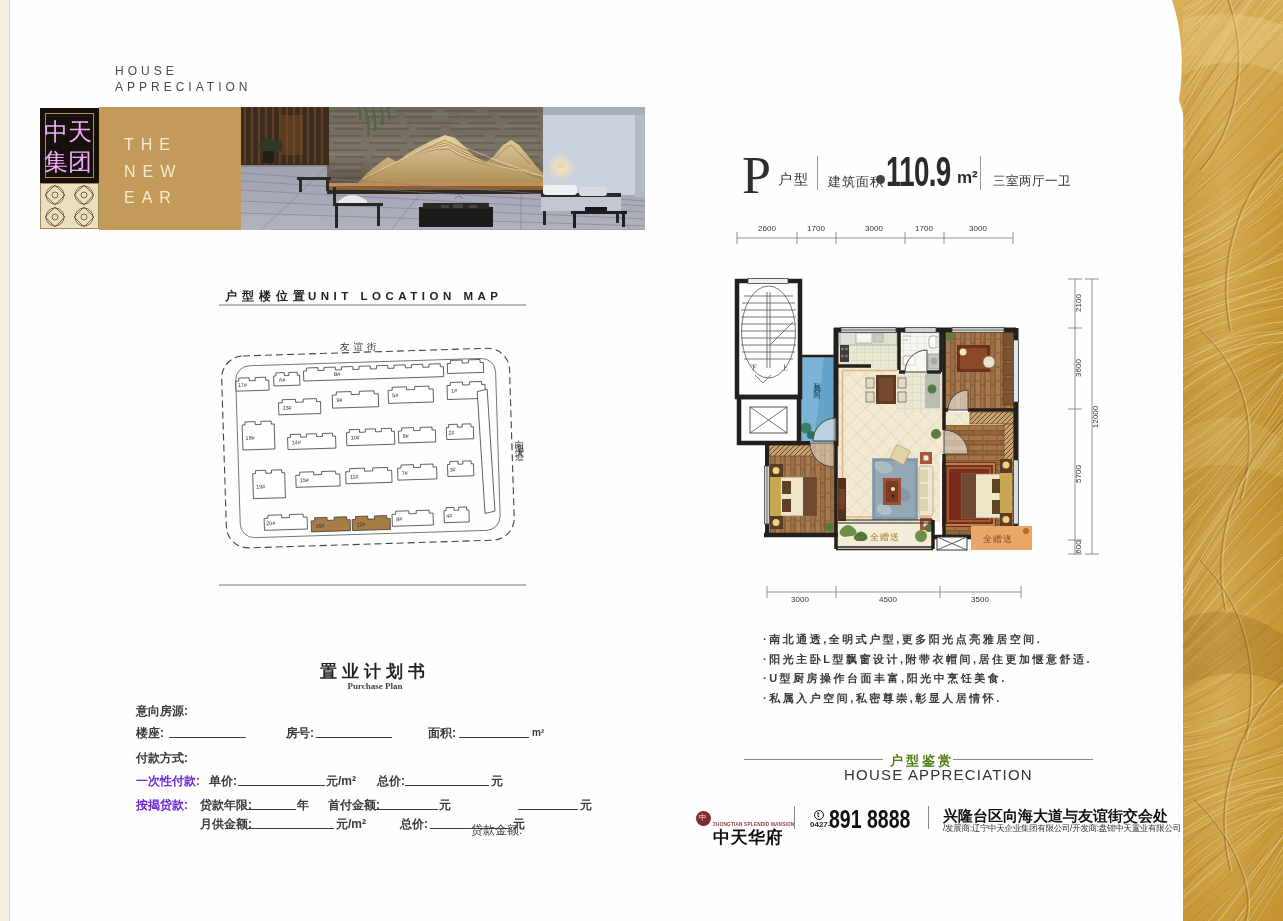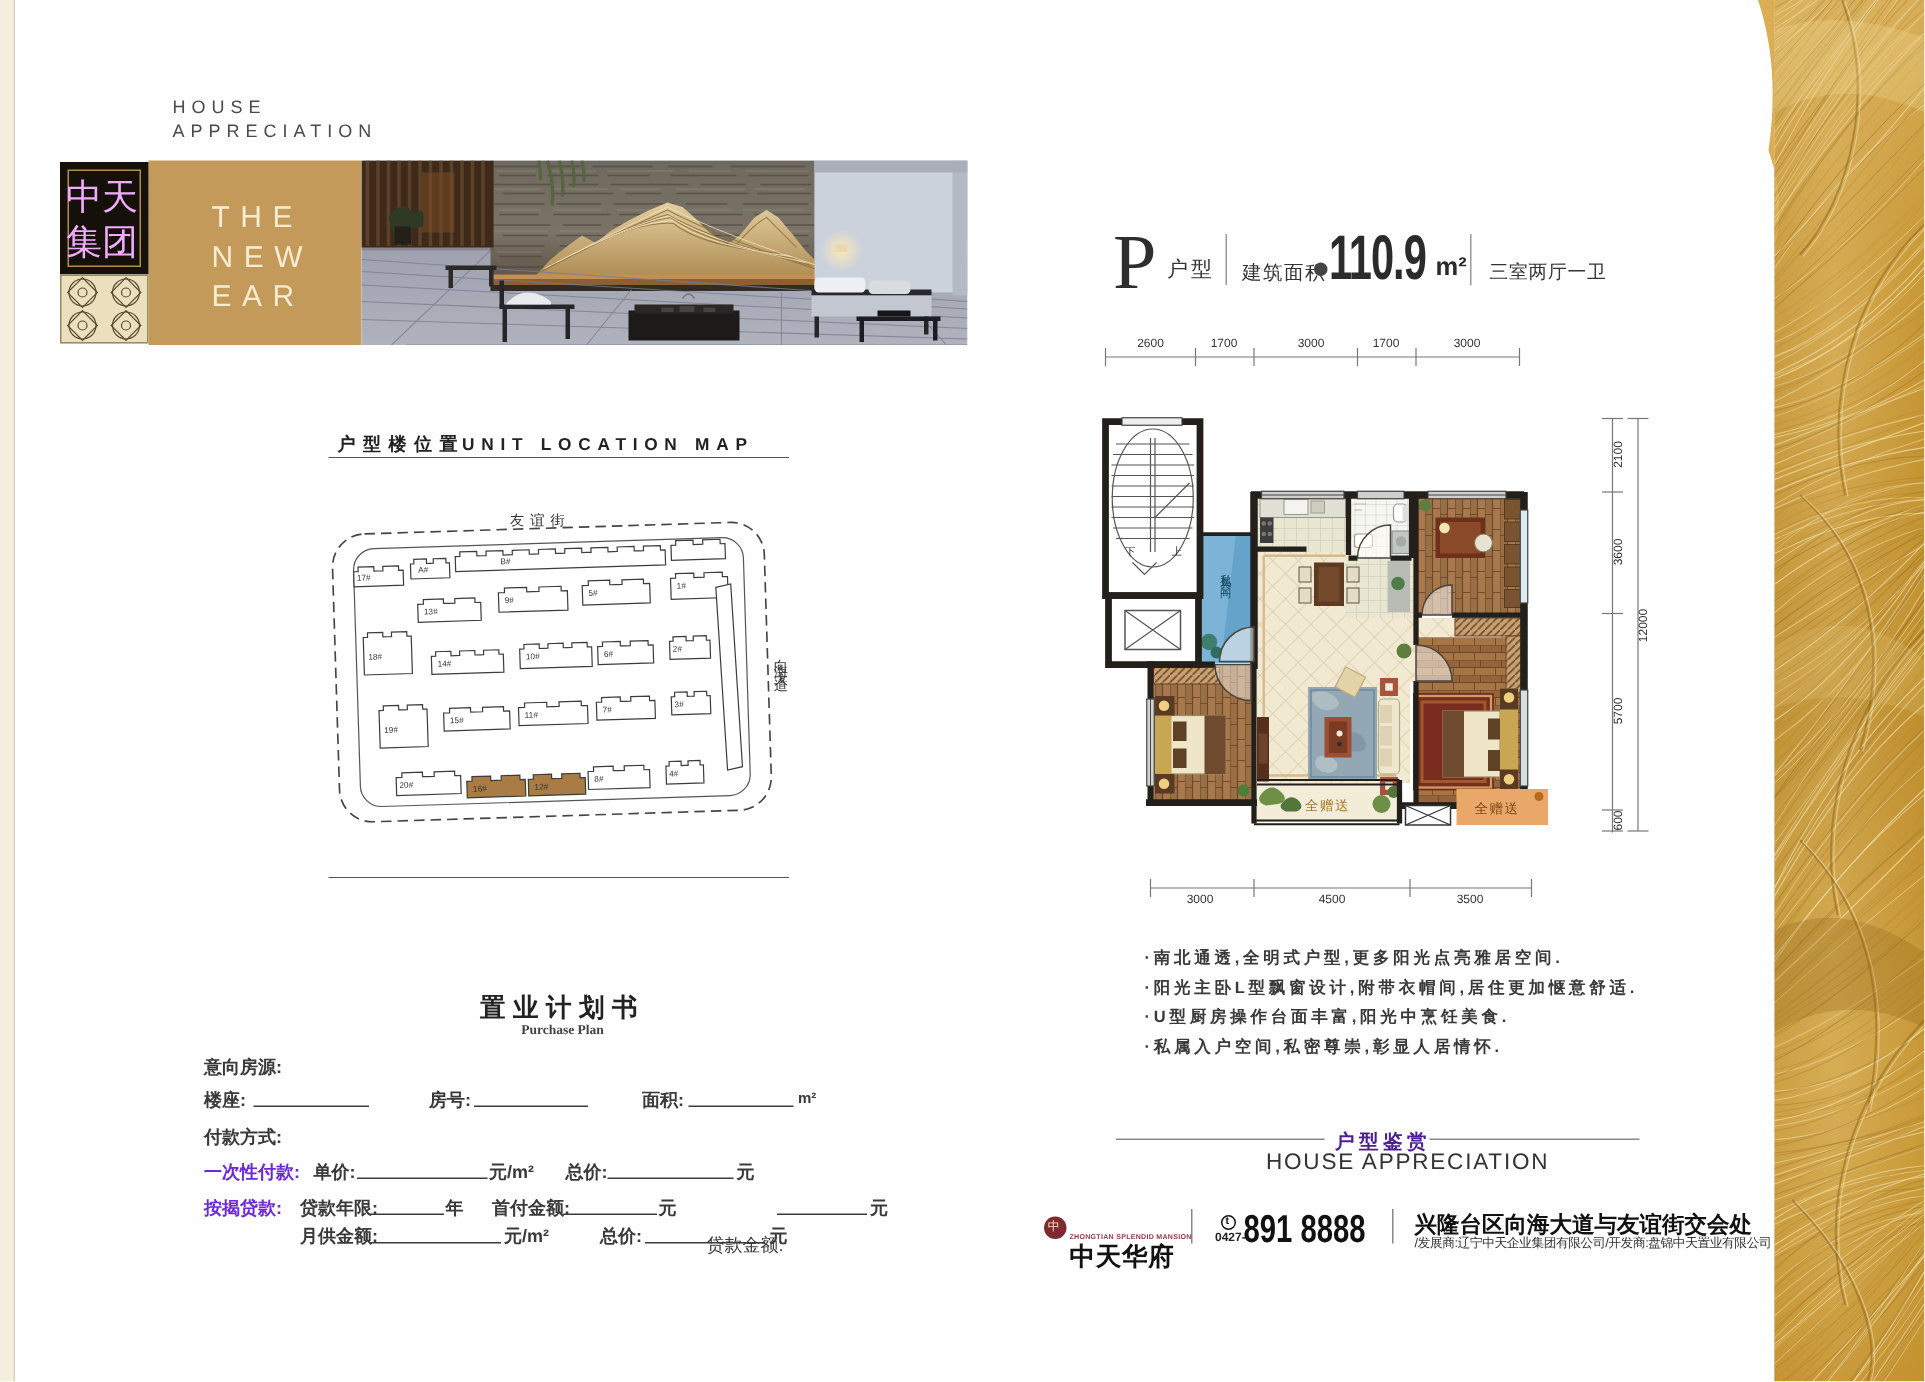--- a/index.html
+++ b/index.html
@@ -13,21 +13,21 @@
 </style>
 </head>
 <body>
 
 <div class="abs" style="left:0;top:0;width:9px;height:921px;background:#f4eede;border-right:1px solid #ddd3bd;"></div>
 
 <div class="abs" style="left:115px;top:64px;font-size:12px;letter-spacing:4px;color:#4a4a4a;line-height:15.5px;">HOUSE<br>APPRECIATION</div>
 
 <div class="abs" style="left:99px;top:107px;width:142px;height:123px;background:#c49a5a;"></div>
 
-<div class="abs" style="left:141px;top:132px;font-size:20px;letter-spacing:7px;color:#f7ecd2;line-height:26.5px;">THE<br>NEW<br>EAR</div>
+<div class="abs" style="left:124px;top:132px;font-size:16px;letter-spacing:7px;color:#f7ecd2;line-height:26.5px;">THE<br>NEW<br>EAR</div>
 
 <div class="abs" style="left:40px;top:108px;width:59px;height:75px;background:#16100b;">
   <div class="abs" style="left:5px;top:5px;width:47px;height:63px;border:1px solid #b08c50;"></div>
   <div class="abs" style="left:4px;top:9px;width:51px;font-size:24px;line-height:30px;color:#f0abfc;text-align:left;">中天<br>集团</div>
 </div>
 
 <div class="abs" style="left:40px;top:183px;width:59px;height:46px;background:#ecdfbd;border:1px solid #9a8a63;box-sizing:border-box;">
 <svg width="57" height="44" viewBox="0 0 57 44">
 <g stroke="#5a4a30" stroke-width="0.8" fill="none">
 <circle cx="14" cy="11" r="9"></circle>
@@ -660,21 +660,21 @@
 ·南北通透,全明式户型,更多阳光点亮雅居空间.<br>
 ·阳光主卧L型飘窗设计,附带衣帽间,居住更加惬意舒适.<br>
 ·U型厨房操作台面丰富,阳光中烹饪美食.<br>
 ·私属入户空间,私密尊崇,彰显人居情怀.
 </div>
 
 <div class="abs" style="left:744px;top:759px;width:139px;height:1px;background:#888;"></div>
 
 <div class="abs" style="left:953px;top:759px;width:140px;height:1px;background:#888;"></div>
 
-<div class="abs" style="left:890px;top:752px;font-size:13px;color:#4c1d95;letter-spacing:3px;font-weight:bold;">户型鉴赏</div>
+<div class="abs" style="left:890px;top:752px;font-size:13px;color:#4d7c0f;letter-spacing:3px;font-weight:bold;">户型鉴赏</div>
 
 <div class="abs" style="left:844px;top:766px;font-size:15px;color:#333;letter-spacing:1.2px;font-weight:normal;">HOUSE APPRECIATION</div>
 
 <div class="abs" style="left:696px;top:811px;width:15px;height:15px;border-radius:50%;background:#7e2a30;">
   <div class="abs" style="left:2.5px;top:1px;color:#f3e3c2;font-size:8px;">中</div>
 </div>
 
 <div class="abs" style="left:713px;top:808px;font-size:17px;color:#111;font-weight:bold;letter-spacing:0.5px;margin-top:18px;">中天华府</div>
 
 <div class="abs" style="left:713px;top:822px;font-size:10px;color:#8e3b44;font-weight:bold;letter-spacing:0.4px;transform:scale(0.47);transform-origin:0 0;">ZHONGTIAN SPLENDID MANSION</div>

